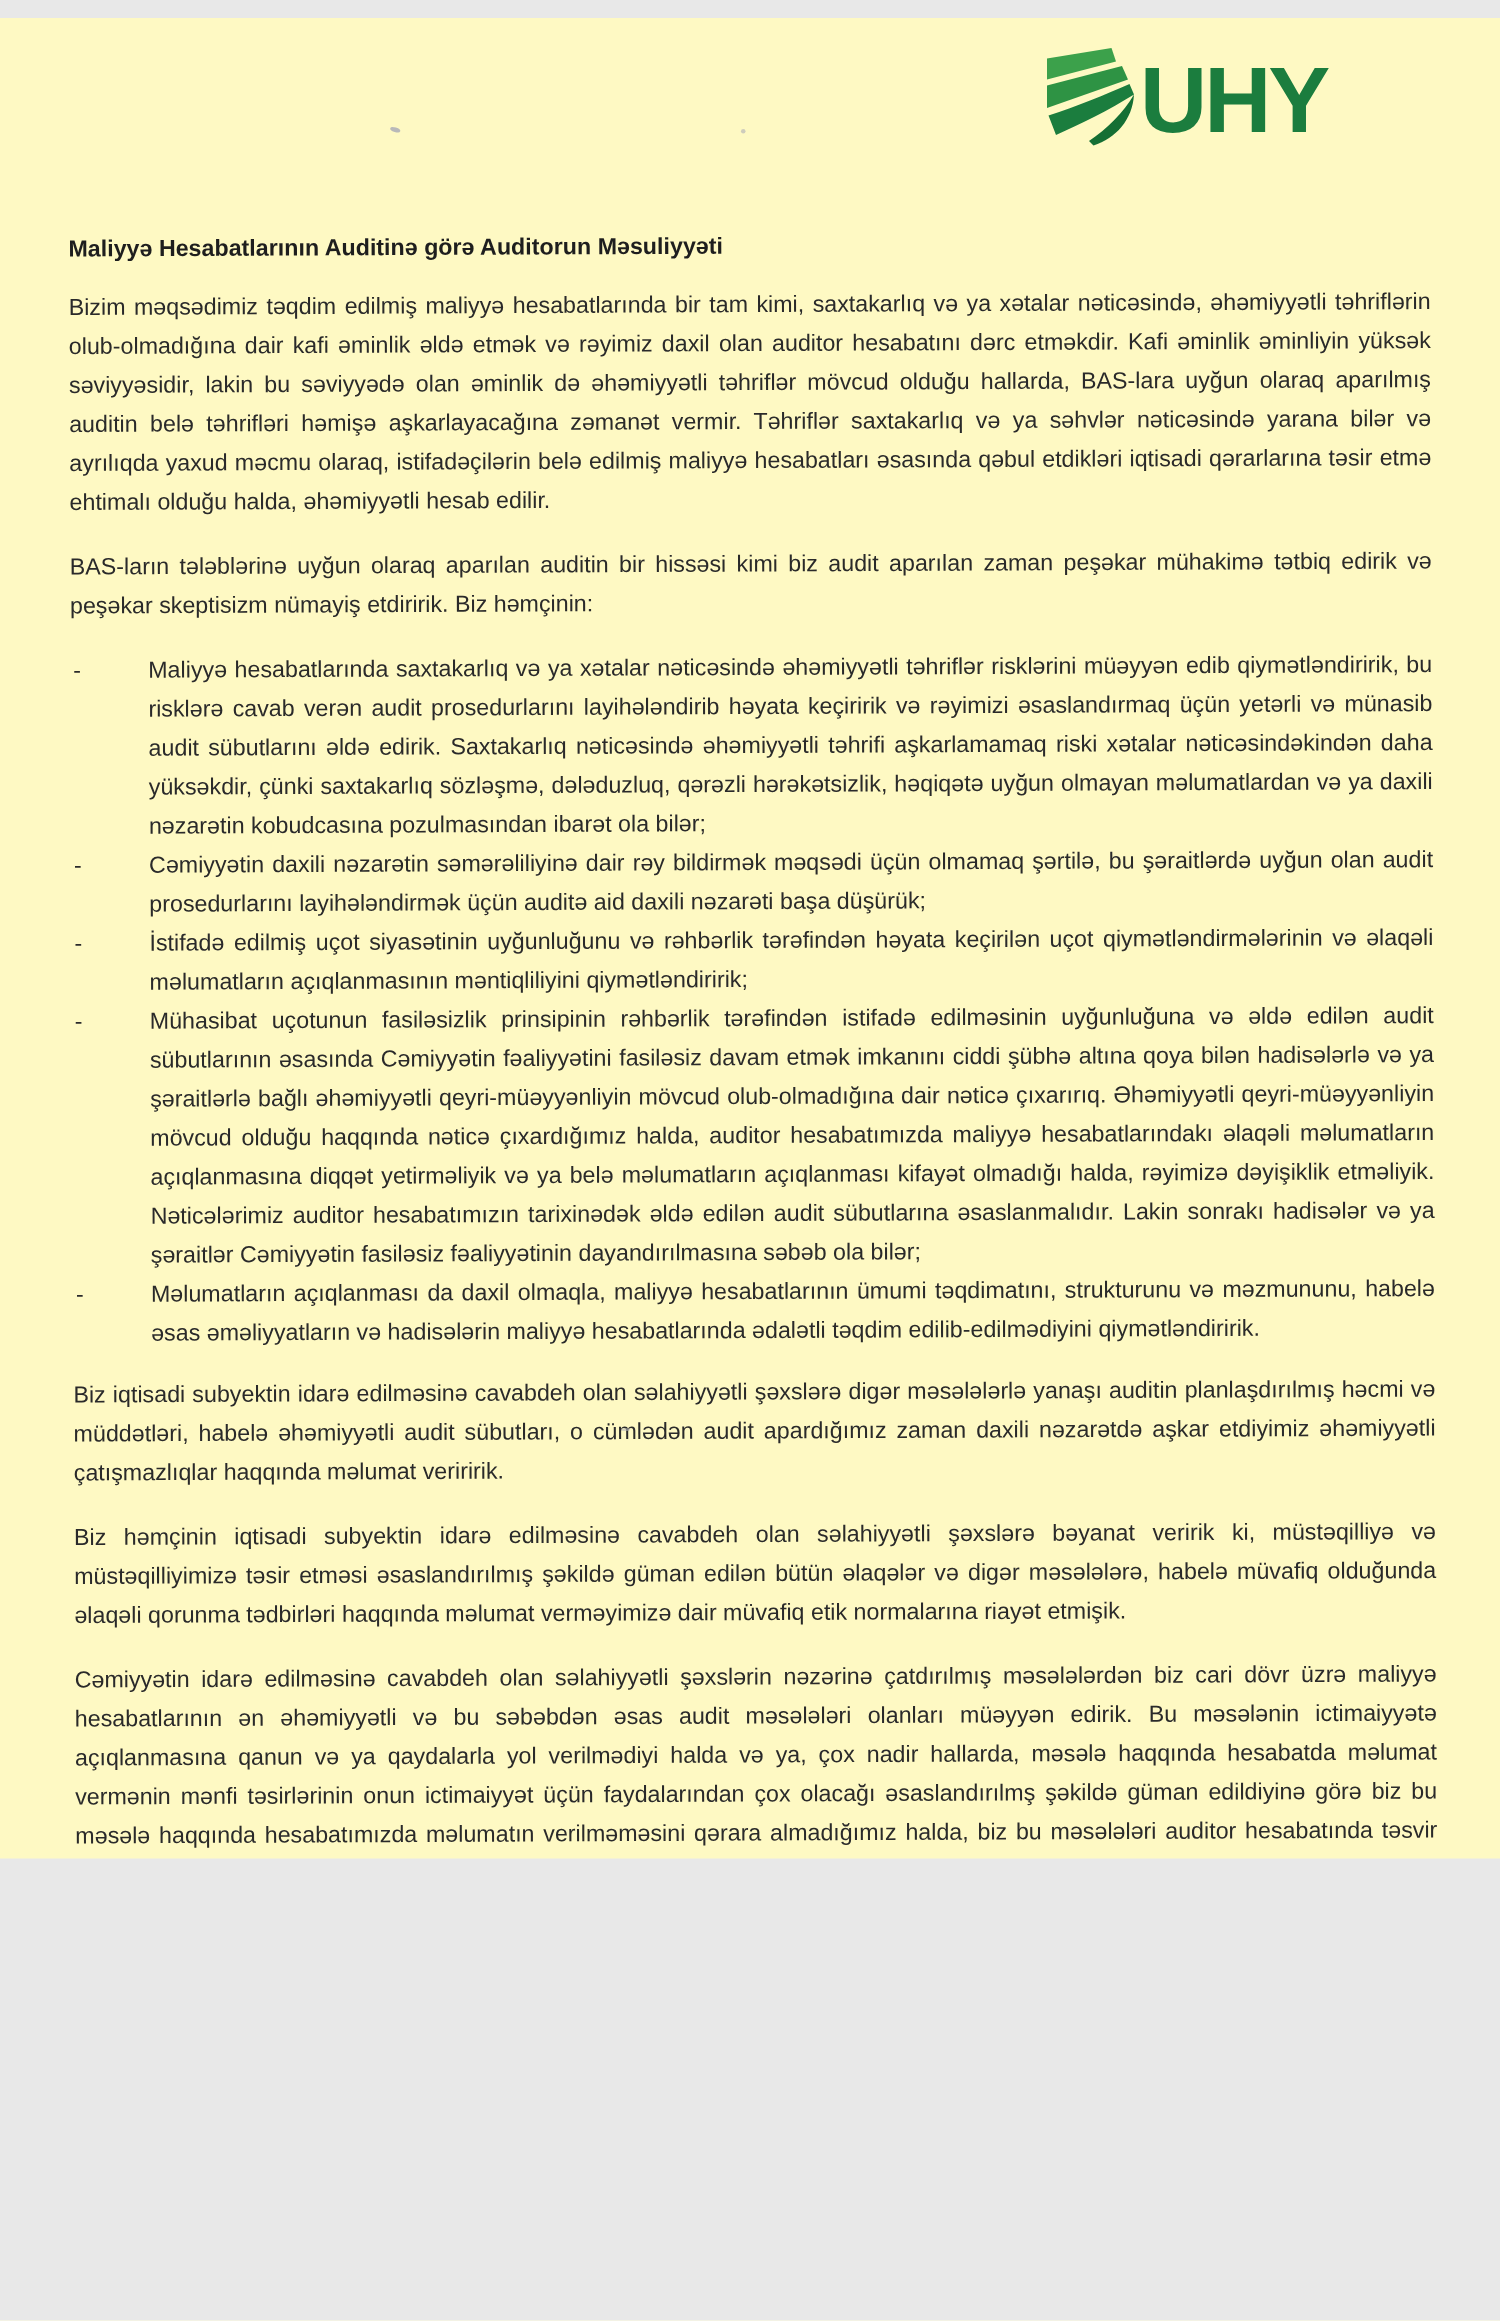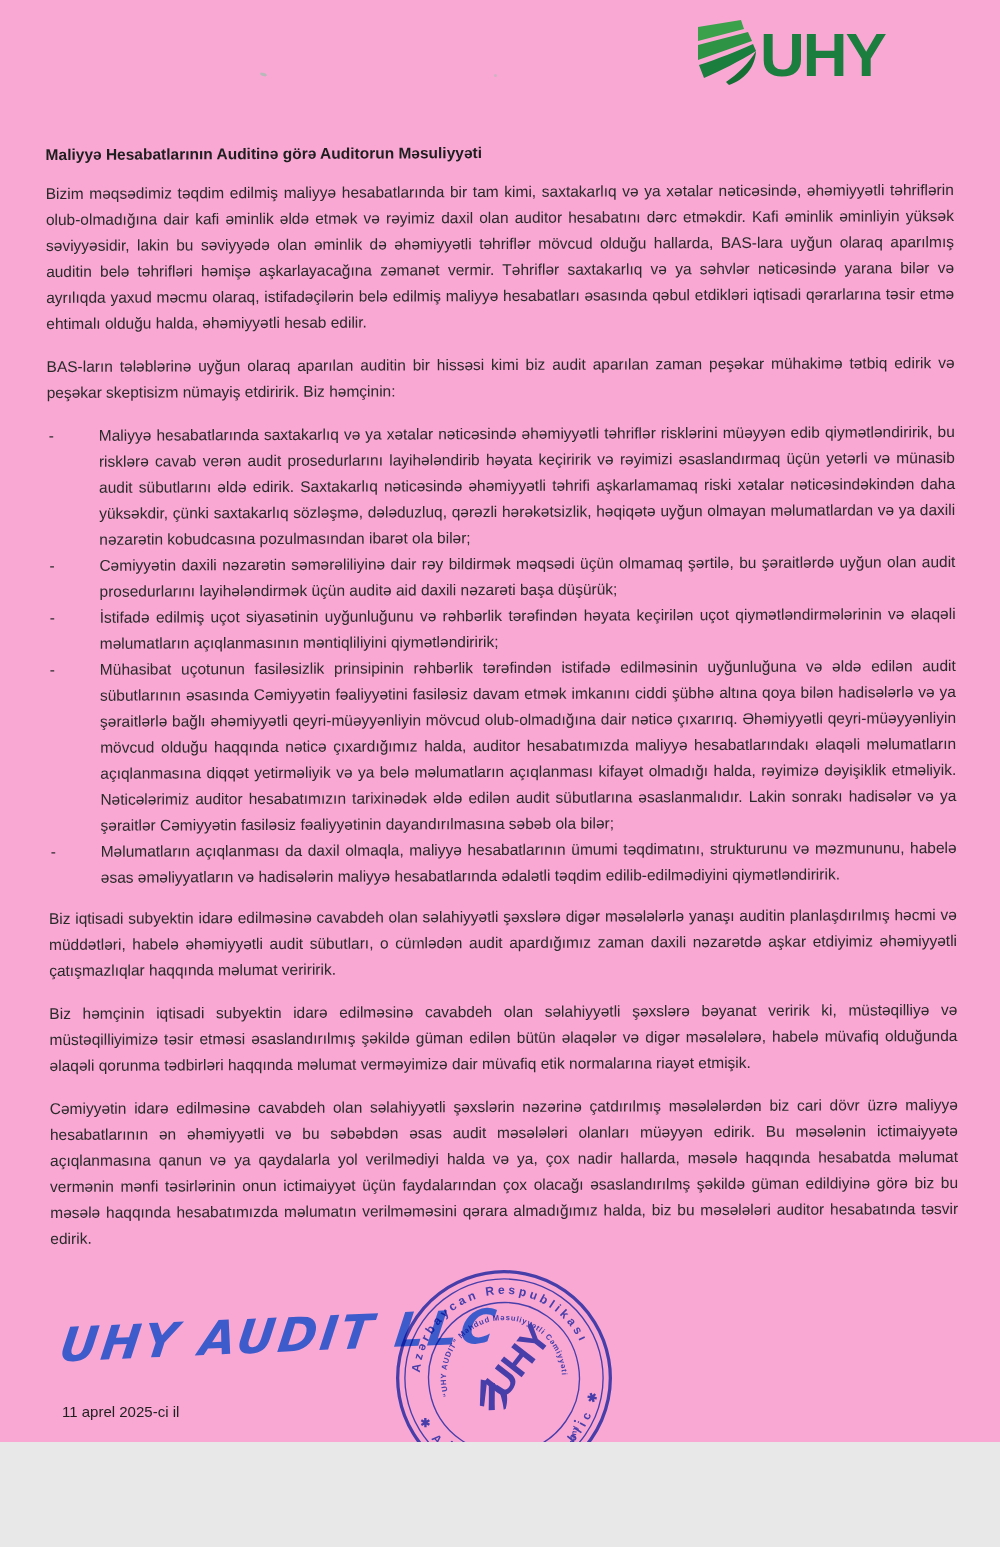--- a/index.html
+++ b/index.html
@@ -1,18 +1,18 @@
 <!DOCTYPE html>
 <html><head>
 <meta charset="utf-8">
 <style>
   html,body { margin:0; padding:0; background:#e8e8e8; }
   .page {
-    position:relative; width:1000px; height:1442px; margin:0 auto;
-    background:#f9a8d4; overflow:hidden;
+    position:relative; width:1000px; height:1227px; margin:12px auto;
+    background:#fef9c3; overflow:hidden;
     font-family:"Liberation Sans", sans-serif; color:#2a2a2a;
   }
   .content {
     position:absolute; top:144px; left:48px; width:908px;
     transform:rotate(-0.25deg);
   }
   h1.doc-title {
     font-size:15.5px; font-weight:700; margin:0 0 17px 0; color:#1e1e1e;
   }
   .content p {

